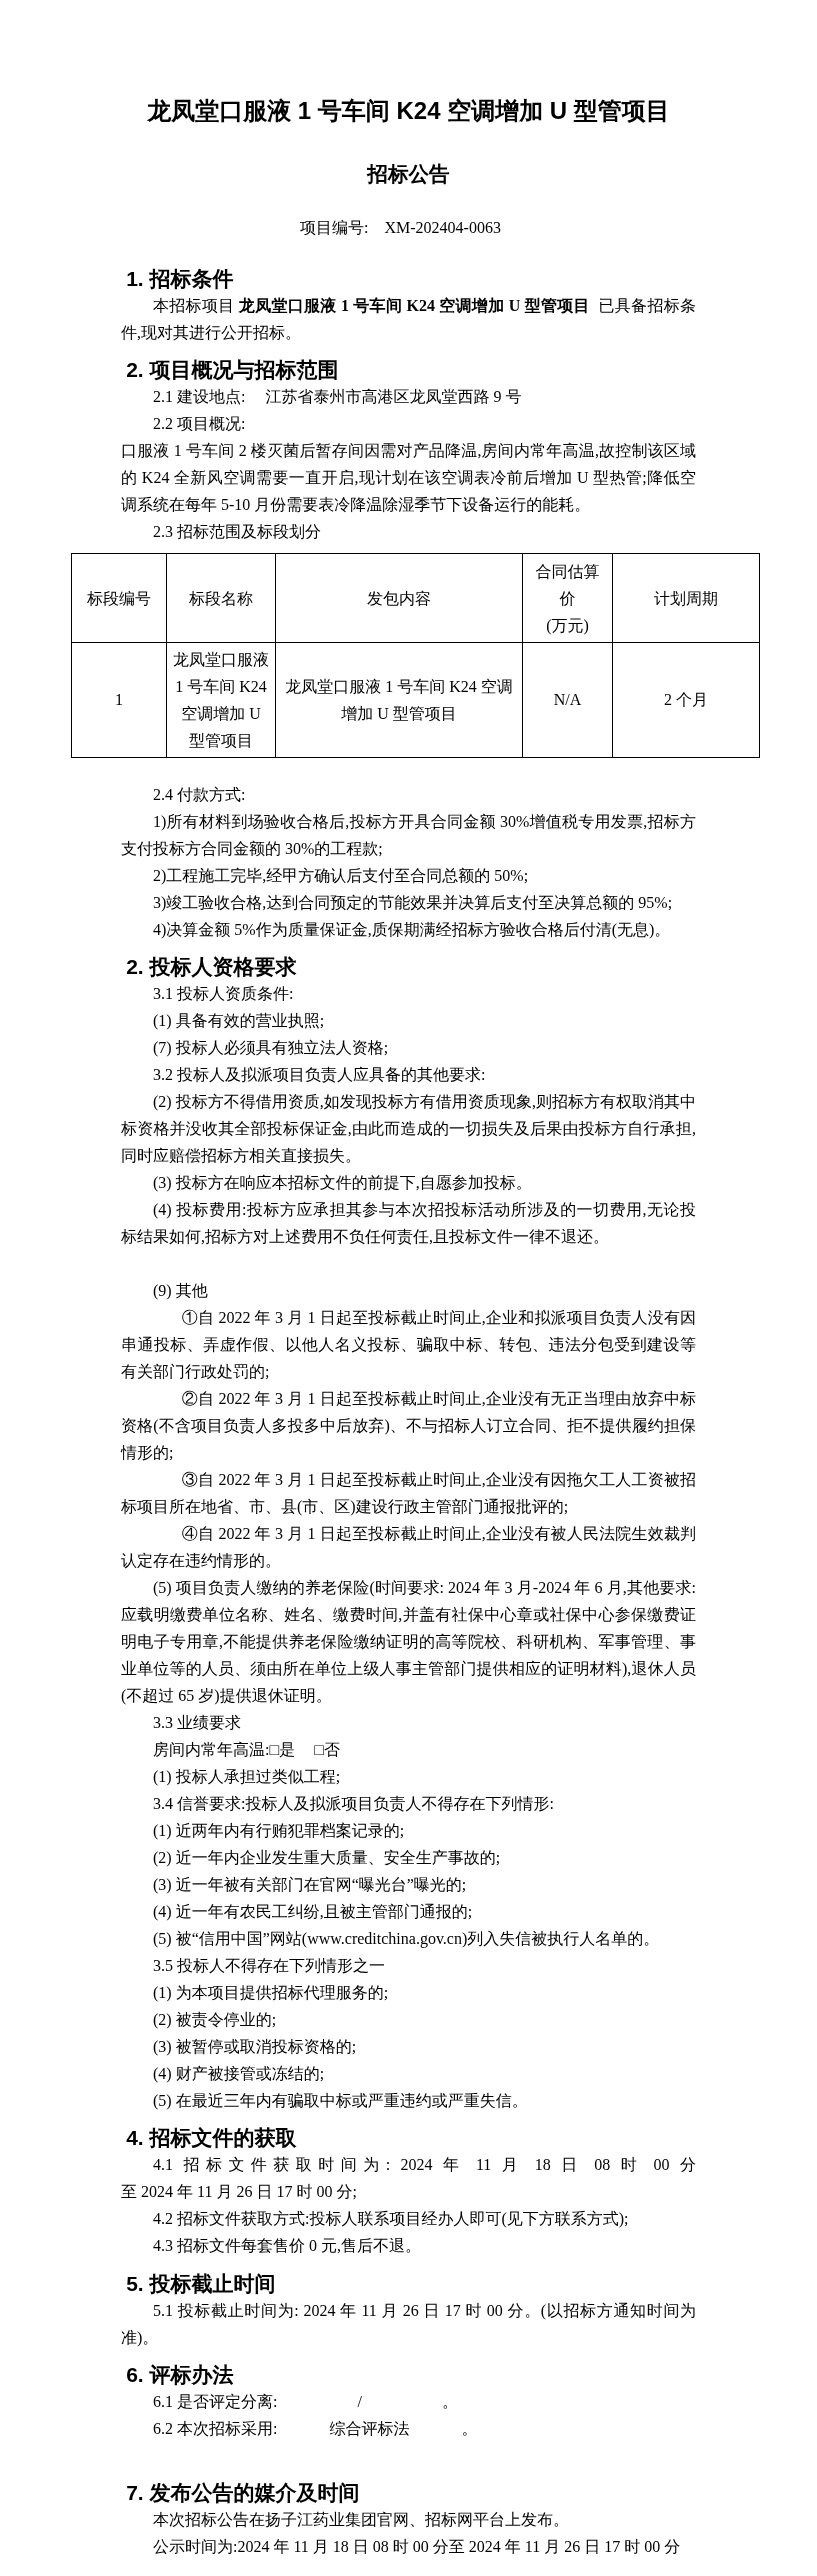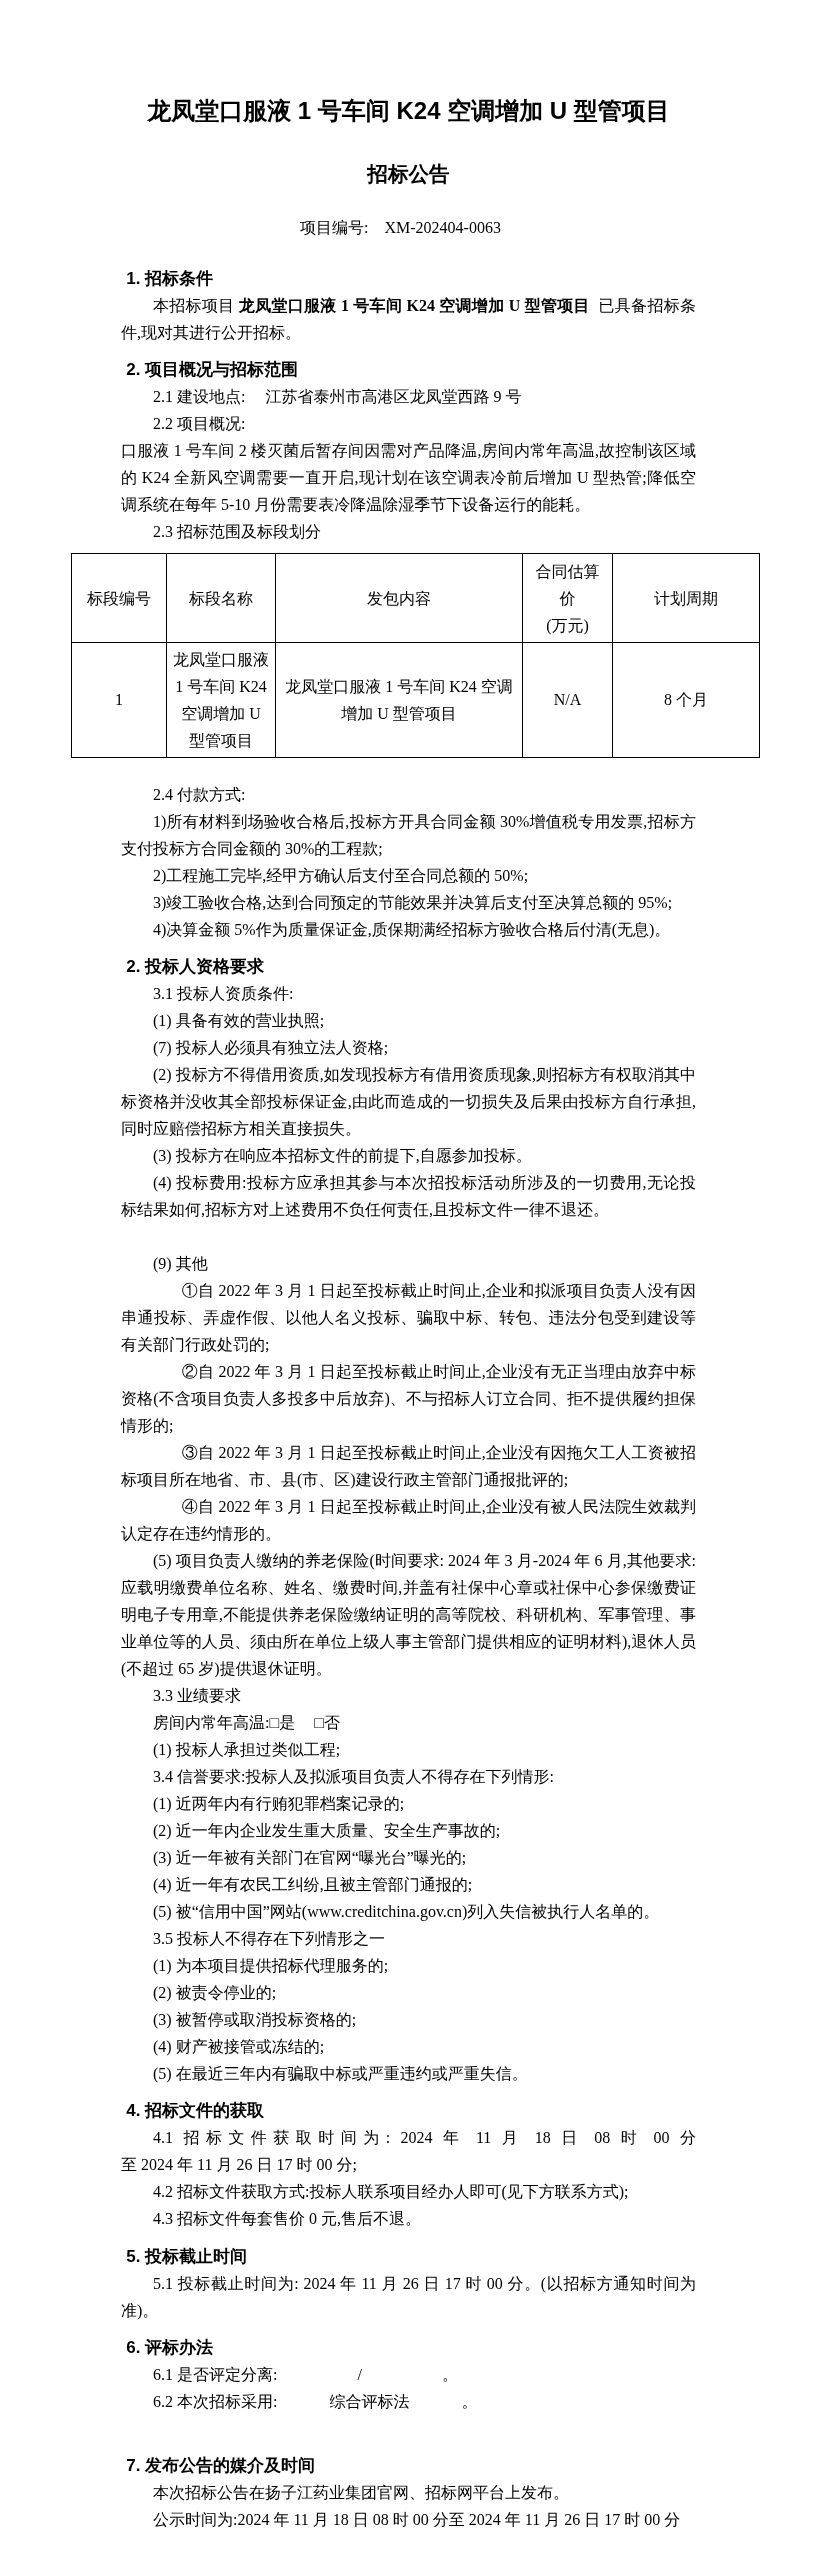--- a/index.html
+++ b/index.html
@@ -27,21 +27,21 @@
     font-family: "Liberation Sans", "DejaVu Sans", sans-serif;
     font-size: 20.6px;
     line-height: 28px;
     font-weight: bold;
     text-align: center;
     margin: 10px 0 26px 0;
   }
   .projno { text-align: center; margin: 0 0 24px 0; }
   h3.sec {
     font-family: "Liberation Sans", "DejaVu Sans", sans-serif;
-    font-size: 17px;
+    font-size: 21px;
     font-weight: bold;
     line-height: 27px;
     margin: 10.3px 0 0 0;
     padding-left: 5.2px;
     text-align: left;
   }
   p { margin: 0; text-align: justify; }
   p.ind  { text-indent: 2em; }
   p.ind3 { text-indent: 3.8em; }
   .u { text-decoration-thickness: 1px; text-underline-offset: 3.6px; text-decoration-color: #000; }
@@ -106,35 +106,36 @@
 (万元)</th>
         <th>计划周期</th>
       </tr>
     </thead>
     <tbody>
       <tr>
         <td>1</td>
         <td>龙凤堂口服液 1 号车间 K24 空调增加 U 型管项目</td>
         <td>龙凤堂口服液 1 号车间 K24 空调增加 U 型管项目</td>
         <td>N/A</td>
-        <td>8 个月</td>
+        <td>2 个月</td>
       </tr>
     </tbody>
   </table>
 
   <p class="ind">2.4 付款方式:</p>
   <p class="ind u">1)所有材料到场验收合格后,投标方开具合同金额 30%增值税专用发票,招标方支付投标方合同金额的 30%的工程款;</p>
   <p class="ind u">2)工程施工完毕,经甲方确认后支付至合同总额的 50%;</p>
   <p class="ind u">3)竣工验收合格,达到合同预定的节能效果并决算后支付至决算总额的 95%;</p>
   <p class="ind u">4)决算金额 5%作为质量保证金,质保期满经招标方验收合格后付清(无息)。</p>
 
   <h3 class="sec">2. 投标人资格要求</h3>
   <p class="ind">3.1 投标人资质条件:</p>
   <p class="ind">(1) 具备有效的营业执照;</p>
   <p class="ind">(7) 投标人必须具有独立法人资格;</p>
+  <p class="ind">3.2 投标人及拟派项目负责人应具备的其他要求:</p>
   <p class="ind">(2) 投标方不得借用资质,如发现投标方有借用资质现象,则招标方有权取消其中标资格并没收其全部投标保证金,由此而造成的一切损失及后果由投标方自行承担,同时应赔偿招标方相关直接损失。</p>
   <p class="ind">(3) 投标方在响应本招标文件的前提下,自愿参加投标。</p>
   <p class="ind">(4) 投标费用:投标方应承担其参与本次招投标活动所涉及的一切费用,无论投标结果如何,招标方对上述费用不负任何责任,且投标文件一律不退还。</p>
 
   <div class="sp52"></div>
 
   <p class="ind">(9) 其他</p>
   <p class="ind3"><span>①自</span><span class="u">&nbsp;2022&nbsp;</span><span>年</span><span class="u">&nbsp;3&nbsp;</span><span>月</span><span class="u">&nbsp;1&nbsp;</span><span>日起至投标截止时间止,企业和拟派项目负责人没有因串通投标、弄虚作假、以他人名义投标、骗取中标、转包、违法分包受到建设等有关部门行政处罚的;</span></p>
   <p class="ind3"><span>②自</span><span class="u">&nbsp;2022&nbsp;</span><span>年</span><span class="u">&nbsp;3&nbsp;</span><span>月</span><span class="u">&nbsp;1&nbsp;</span><span>日起至投标截止时间止,企业没有无正当理由放弃中标资格(不含项目负责人多投多中后放弃)、不与招标人订立合同、拒不提供履约担保情形的;</span></p>
   <p class="ind3"><span>③自</span><span class="u">&nbsp;2022&nbsp;</span><span>年</span><span class="u">&nbsp;3&nbsp;</span><span>月</span><span class="u">&nbsp;1&nbsp;</span><span>日起至投标截止时间止,企业没有因拖欠工人工资被招标项目所在地省、市、县(市、区)建设行政主管部门通报批评的;</span></p>

